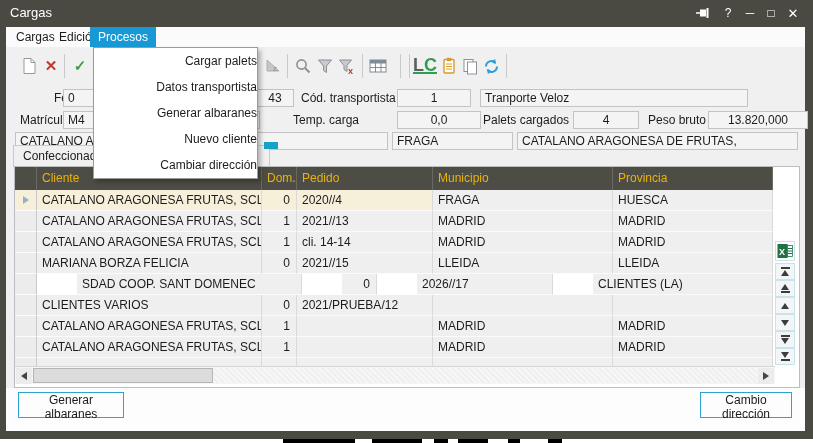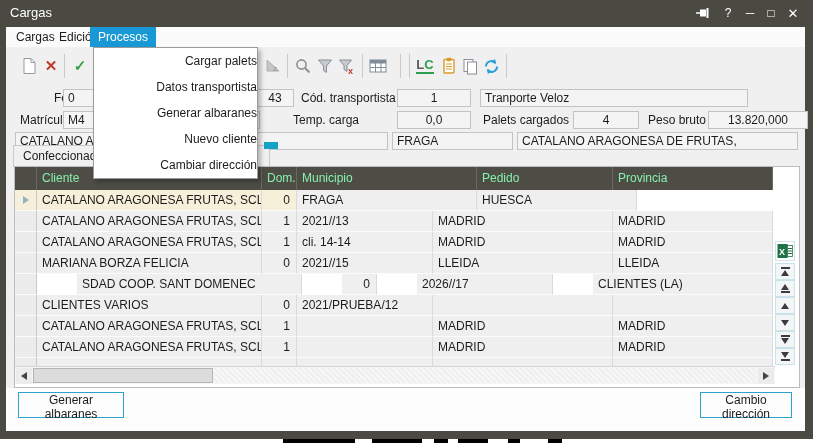--- a/index.html
+++ b/index.html
@@ -21,38 +21,38 @@
   .menubar-item.active { background:#1899d6; color:#fff; }
   .ul-first::first-letter { text-decoration:underline; }
 
   
   .toolbar { position:absolute; left:0; top:20px; width:799px; height:39px; background:#f0f0f0; }
   .tool { position:absolute; top:7px; width:22px; height:24px; display:flex; align-items:center; justify-content:center; }
   .tsep { position:absolute; top:7px; width:1px; height:24px; background:#c9c9c9; }
   .glyph-x { color:#c0392b; font-size:15px; font-weight:bold; }
   .glyph-check { color:#3a9e43; font-size:15px; font-weight:bold; }
   .glyph-caret { color:#333; font-size:9px; }
-  .lc-box { font-weight:bold; font-size:13px; border-bottom:2px solid #2e9e4f; line-height:14px; }
+  .lc-box { font-weight:bold; font-size:18px; border-bottom:2px solid #2e9e4f; line-height:14px; }
   .lc-l { color:#5f5f5f; } .lc-c { color:#2e9e4f; }
 
   
   .flabel { position:absolute; height:17px; line-height:17px; color:#1c1c1c; }
   .ffield { position:absolute; height:18px; line-height:16px; background:#f4f4f4; border:1px solid #c3c3c3;
             padding:0 4px; color:#1c1c1c; overflow:hidden; white-space:nowrap; }
   .ffield.num { text-align:center; }
 
   
   .tabstrip { position:absolute; left:0; top:118px; width:799px; height:22px; }
   .tab { position:absolute; left:7px; top:0; width:257px; height:22px; background:#f0f0f0;
          border:1px solid #c9c9c9; border-bottom:none; padding:3px 0 0 9px; }
   .tab-accent { position:absolute; left:250px; top:-4px; width:14px; height:7px; background:#14a3c7; }
 
   
   .gridbox { position:absolute; left:8px; top:139px; width:786px; height:222px; background:#fff; border:1px solid #bdbdbd; }
-  .ghead { position:absolute; left:0; top:0; height:23px; background:#4d4d46; color:#86efac; display:flex; }
+  .ghead { position:absolute; left:0; top:0; height:23px; background:#4d4d46; color:#eab308; display:flex; }
   .gh { height:23px; line-height:23px; padding-left:5px; border-right:1px solid #6a6a62; overflow:hidden; white-space:nowrap; }
   .trow { position:absolute; left:0; height:21px; display:flex; }
   .cell { height:21px; line-height:20px; padding-left:5px; background:#efefef; border-right:1px solid #dadada;
           border-bottom:1px solid #fbfbfb; overflow:hidden; white-space:nowrap; }
   .cell.sel { background:#ececec; border-right:1px solid #c9c9c9; display:flex; align-items:center; justify-content:center; padding-left:0; }
   .cell.num { text-align:right; padding-right:6px; padding-left:0; }
   .cell.hl { background:#f6f0da; }
   .w-sel{width:22px;} .w-cliente{width:225px;} .w-dom{width:35px;} .w-pedido{width:136px;} .w-municipio{width:180px;} .w-provincia{width:160px;}
   .row-arrow { width:0; height:0; border-left:6px solid #93b2c3; border-top:4px solid transparent; border-bottom:4px solid transparent; }
   .nav-strip-bg { position:absolute; left:758px; top:0; width:26px; height:199px; background:#fff; }
@@ -204,21 +204,21 @@
         <span class="flabel" style="left:16px; top:63px;margin-left:32px;">Fecha</span>
         <div class="ffield" style="left:57px; top:62px; width:190px;">0</div>
         <div class="ffield num" style="left:250px; top:62px; width:38px;">43</div>
         <span class="flabel" style="left:295px; top:63px;">Cód. transportista</span>
         <div class="ffield num" style="left:391px; top:62px; width:74px;">1</div>
         <div class="ffield" style="left:474px; top:62px; width:268px;">Tranporte Veloz</div>
 
         <span class="flabel" style="left:14px; top:85px;">Matrícula</span>
         <div class="ffield" style="left:57px; top:84px; width:197px;">M4</div>
         <span class="flabel" style="left:287px; top:85px;">Temp. carga</span>
-        <div class="ffield num" style="left:391px; top:84px; width:74px;">0,0</div>
+        <div class="ffield num" style="left:391px; top:84px; width:84px;">0,0</div>
         <span class="flabel" style="left:477px; top:85px;">Palets cargados</span>
         <div class="ffield num" style="left:567px; top:84px; width:66px;">4</div>
         <span class="flabel" style="left:642px; top:85px;">Peso bruto</span>
         <div class="ffield num" style="left:702px; top:84px; width:100px;">13.820,000</div>
 
         <div class="ffield" style="left:9px; top:105px; width:373px;">CATALANO ARA</div>
         <div class="ffield" style="left:386px; top:105px; width:121px;">FRAGA</div>
         <div class="ffield" style="left:511px; top:105px; width:281px;">CATALANO ARAGONESA DE FRUTAS,</div>
       </div>
 
@@ -227,32 +227,33 @@
           <span>Confeccionado</span>
           <div class="tab-accent"></div>
         </div>
       </div>
 
       <div class="gridbox">
         <div class="ghead">
           <div class="gh w-sel"></div>
           <div class="gh w-cliente">Cliente</div>
           <div class="gh w-dom">Dom.</div>
+          <div class="gh w-pedido">Pedido</div>
           <div class="gh w-municipio">Municipio</div>
-          <div class="gh w-pedido">Pedido</div>
           <div class="gh w-provincia">Provincia</div>
         </div>
         <div class="nav-strip-bg"></div>
 
         <div class="trow" style="top:23px;">
           <div class="cell sel hl w-sel">
               <span class="row-arrow"></span>
             </div>
           <div class="cell hl w-cliente">CATALANO ARAGONESA FRUTAS, SCL OPFH</div>
           <div class="cell hl num w-dom">0</div>
+          <div class="cell hl w-pedido">2020//4</div>
           <div class="cell w-municipio">FRAGA</div>
           <div class="cell w-provincia">HUESCA</div>
         </div>
         <div class="trow" style="top:44px;">
           <div class="cell sel w-sel"></div>
           <div class="cell w-cliente">CATALANO ARAGONESA FRUTAS, SCL OPFH</div>
           <div class="cell num w-dom">1</div>
           <div class="cell w-pedido">2021//13</div>
           <div class="cell w-municipio">MADRID</div>
           <div class="cell w-provincia">MADRID</div>

